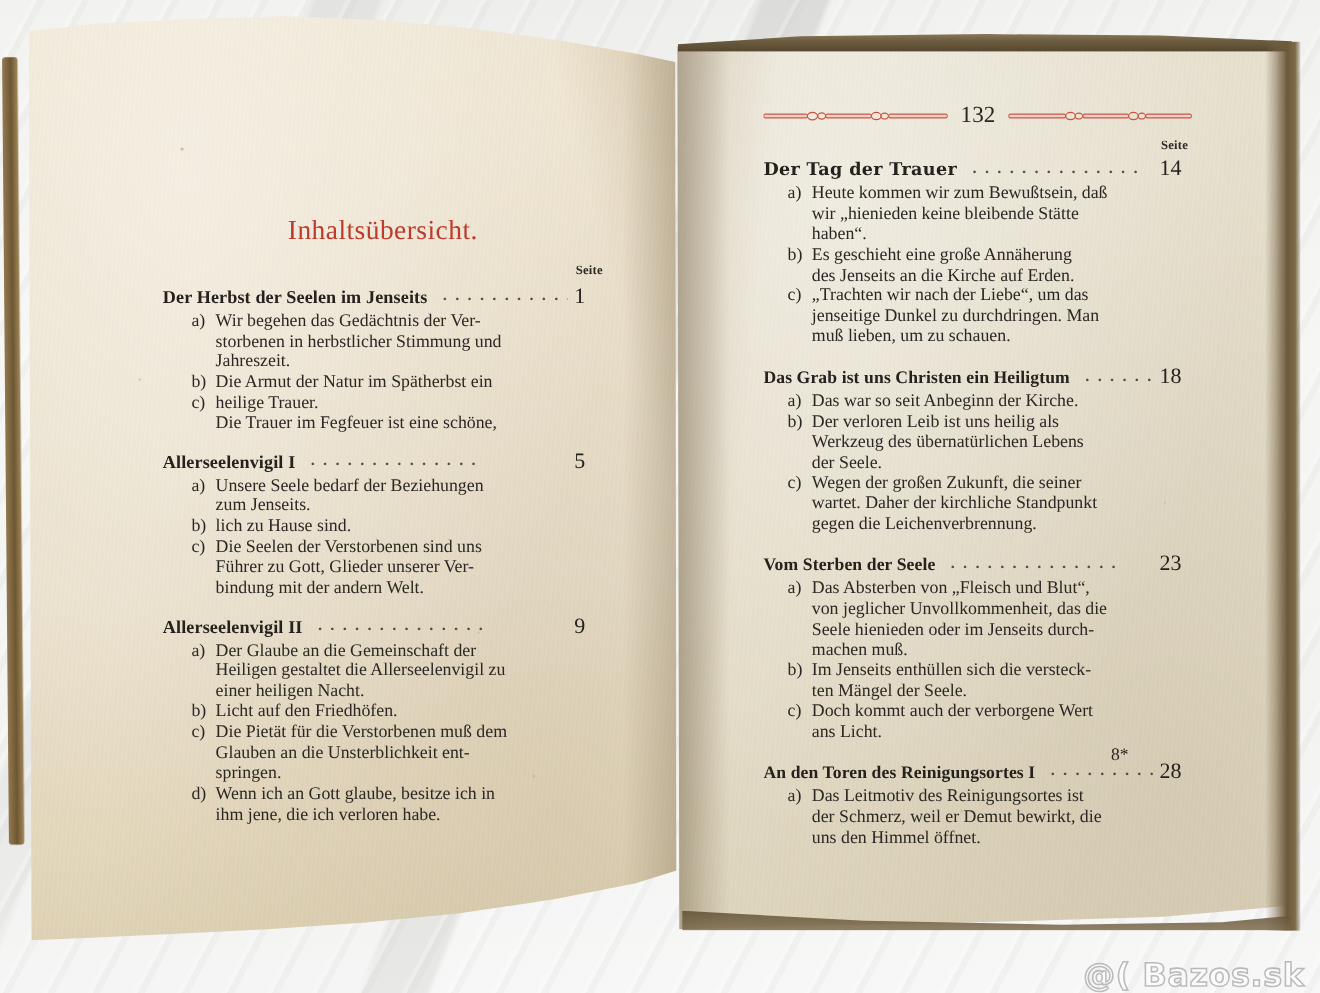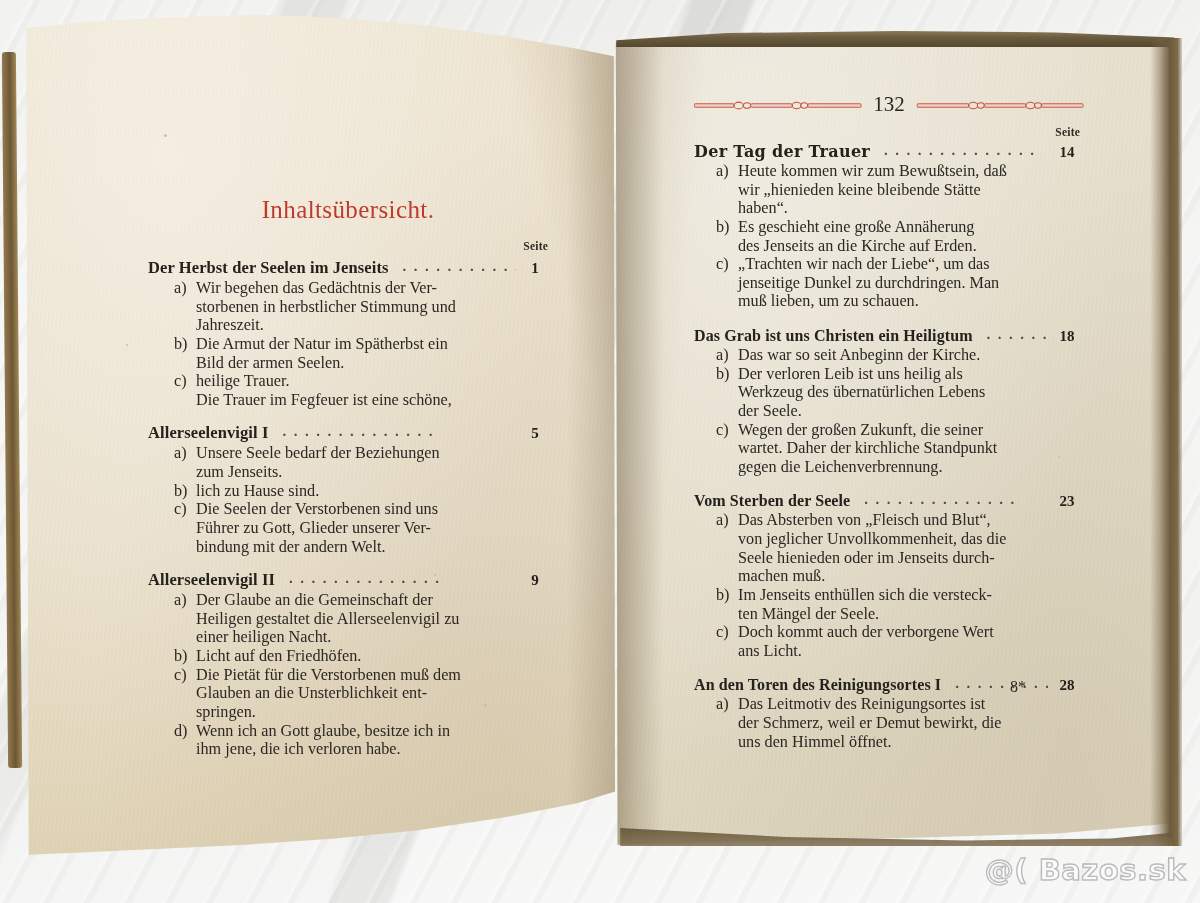--- a/index.html
+++ b/index.html
@@ -113,22 +113,22 @@
     margin:0 6px 0 14px;
     overflow:hidden;
     white-space:nowrap;
     color:#39342e;
     font-size:15px;
     letter-spacing:7.5px;
     opacity:.85;
     transform:translateY(-2px);
   }
   .pagenum{
-    width:26px;text-align:center;
-    font-weight:700;font-size:15px;
+    width:26px;text-align:left;
+    font-weight:400;font-size:20px;
     font-family:"Liberation Serif",serif;
   }
   .subs{margin:1px 0 0 0;padding:0;list-style:none;}
   .subs li{
     display:flex;
     font-size:16.2px;
     line-height:1.15;
     margin-bottom:0px;
     color:#2b2723;
   }
@@ -176,21 +176,21 @@
 
   
   .fraktur{
     font-family:"DejaVu Serif", serif;
     font-weight:700;
     letter-spacing:.3px;
   }
 
   
   #watermark{
-    position:absolute;right:14px;bottom:16px;
+    position:absolute;right:14px;bottom:0;
     font-family:"DejaVu Sans", sans-serif;
     font-size:29px;font-weight:700;letter-spacing:.5px;
     color:rgba(255,255,255,.05);
     -webkit-text-stroke:1.4px rgba(120,120,120,.48);
     text-shadow:0 1px 0 rgba(255,255,255,.55);
     white-space:nowrap;
   }
 
   
   .speck{position:absolute;border-radius:50%;background:rgba(110,88,55,.30);}
@@ -230,21 +230,20 @@
             <span class="txt">
               <span>Wir begehen das Gedächtnis der Ver-</span>
               <span>storbenen in herbstlicher Stimmung und</span>
               <span>Jahreszeit.</span>
             </span>
           </li>
           <li>
             <span class="mark">b)</span>
             <span class="txt">
               <span>Die Armut der Natur im Spätherbst ein</span>
-              <span>Bild der armen Seelen.</span>
             </span>
           </li>
           <li>
             <span class="mark">c)</span>
             <span class="txt">
               <span>heilige Trauer.</span>
               <span>Die Trauer im Fegfeuer ist eine schöne,</span>
             </span>
           </li>
         </ul>

